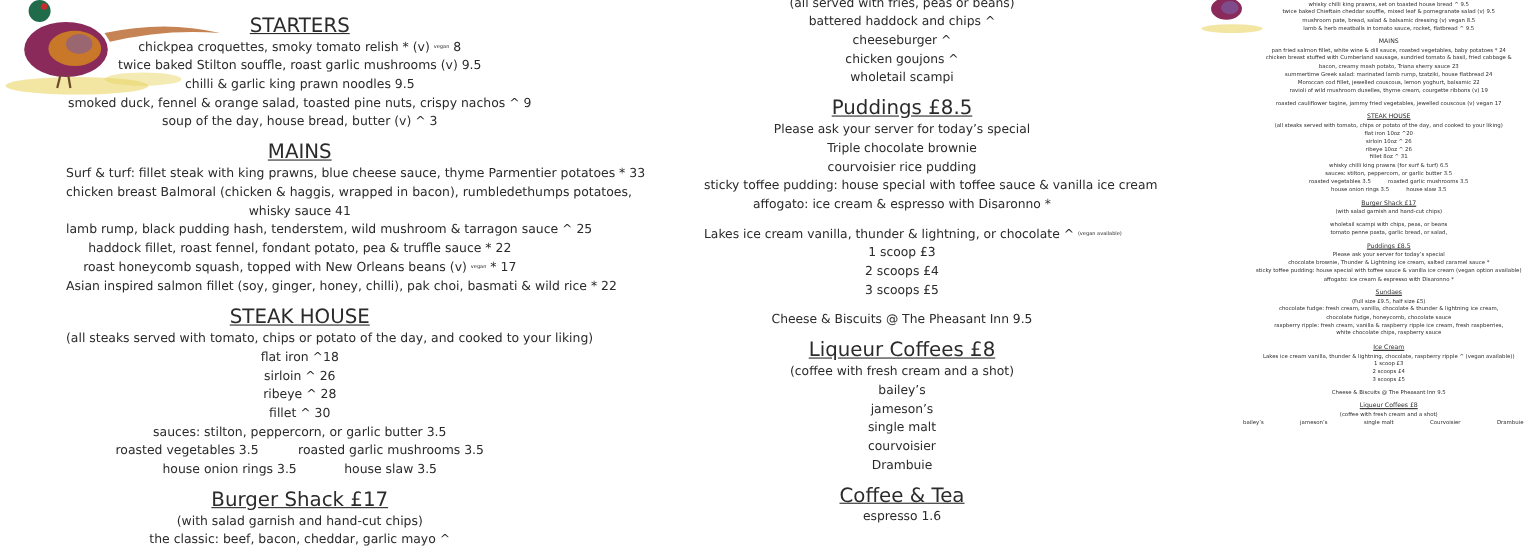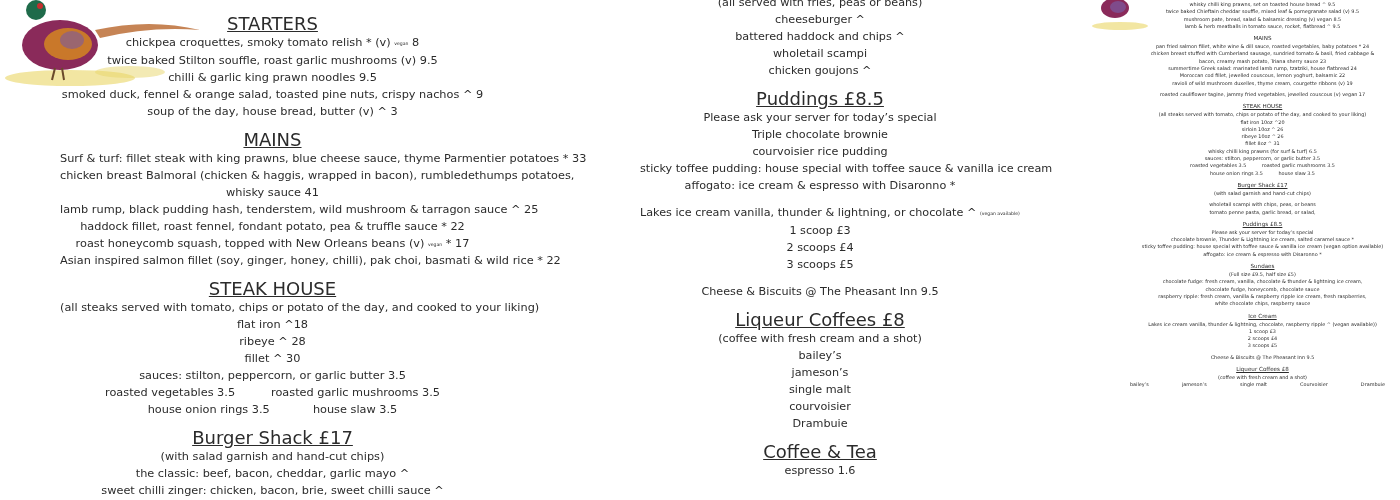--- a/index.html
+++ b/index.html
@@ -59,39 +59,40 @@
   <div class="l">chicken breast Balmoral (chicken &amp; haggis, wrapped in bacon), rumbledethumps potatoes,</div>
   <div class="l">whisky sauce 41</div>
   <div class="l">lamb rump, black pudding hash, tenderstem, wild mushroom &amp; tarragon sauce ^ 25</div>
   <div class="l">haddock fillet, roast fennel, fondant potato, pea &amp; truffle sauce * 22</div>
   <div class="l"><span>roast honeycomb squash, topped with New Orleans beans (v)</span> <span class="small">vegan</span> <span>* 17</span></div>
   <div class="l">Asian inspired salmon fillet (soy, ginger, honey, chilli), pak choi, basmati &amp; wild rice * 22</div>
   <div class="gap"></div>
   <div class="h">STEAK HOUSE</div>
   <div class="l">(all steaks served with tomato, chips or potato of the day, and cooked to your liking)</div>
   <div class="l">flat iron ^18</div>
+  <div class="l">sirloin ^ 26</div>
   <div class="l">ribeye ^ 28</div>
   <div class="l">fillet ^ 30</div>
   <div class="l">sauces: stilton, peppercorn, or garlic butter 3.5</div>
   <div class="l"><span>roasted vegetables 3.5</span>&nbsp;&nbsp;&nbsp;&nbsp;&nbsp;&nbsp;&nbsp;&nbsp;&nbsp;&nbsp;<span>roasted garlic mushrooms 3.5</span></div>
   <div class="l"><span>house onion rings 3.5</span>&nbsp;&nbsp;&nbsp;&nbsp;&nbsp;&nbsp;&nbsp;&nbsp;&nbsp;&nbsp;&nbsp;&nbsp;<span>house slaw 3.5</span></div>
   <div class="gap"></div>
   <div class="h">Burger Shack £17</div>
   <div class="l">(with salad garnish and hand-cut chips)</div>
   <div class="l">the classic: beef, bacon, cheddar, garlic mayo ^</div>
   <div class="l">sweet chilli zinger: chicken, bacon, brie, sweet chilli sauce ^</div>
 
 </div>
 
 <div class="col col-mid" style="top:-6px;">
   <div class="l">(all served with fries, peas or beans)</div>
+  <div class="l">battered haddock and chips ^</div>
   <div class="l">cheeseburger ^</div>
-  <div class="l">battered haddock and chips ^</div>
+  <div class="l">chicken goujons ^</div>
   <div class="l">wholetail scampi</div>
-  <div class="l">chicken goujons ^</div>
   <div class="gap"></div>
   <div class="h">Puddings £8.5</div>
   <div class="l">Please ask your server for today’s special</div>
   <div class="l">Triple chocolate brownie</div>
   <div class="l">courvoisier rice pudding</div>
   <div class="l">sticky toffee pudding: house special with toffee sauce &amp; vanilla ice cream</div>
   <div class="l">affogato: ice cream &amp; espresso with Disaronno *</div>
   <div class="gap"></div>
   <div class="l"><span>Lakes ice cream vanilla, thunder &amp; lightning, or chocolate ^</span> <span class="small">(vegan available)</span></div>
   <div class="l">1 scoop £3</div>

